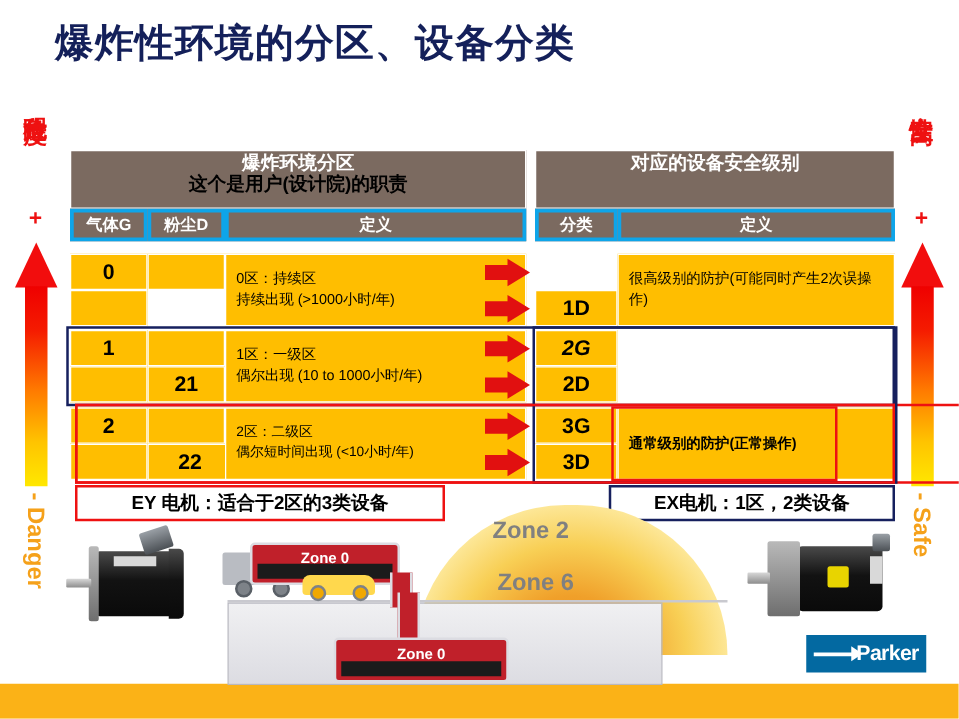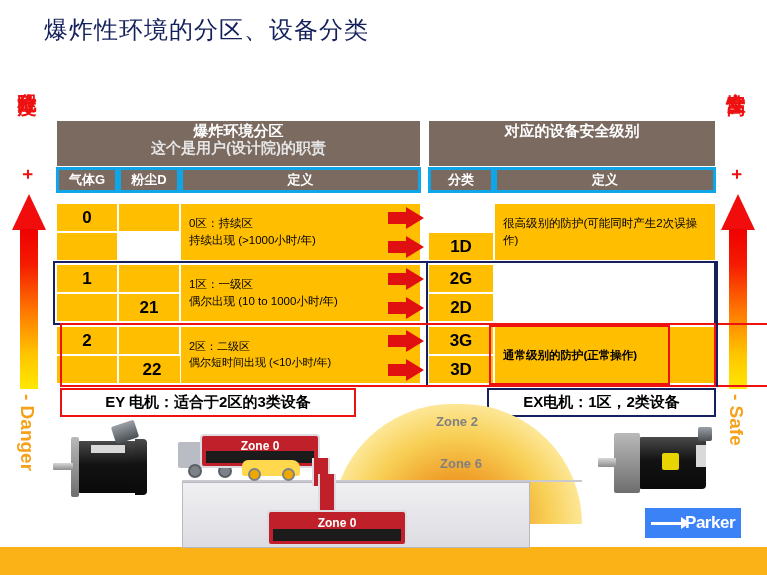--- a/index.html
+++ b/index.html
@@ -14,21 +14,21 @@
 
   
   .bottom-band{
     position:absolute;left:0;bottom:0;width:767px;height:28px;
     background:#fbb217;
   }
 
   
   .title{
     position:absolute;left:44px;top:14px;
-    font-size:24px;font-weight:normal;color:#14205a;
+    font-size:31px;font-weight:bold;color:#14205a;
     letter-spacing:1px;
     white-space:nowrap;
   }
 
   
   .side-col{position:absolute;top:64px;width:54px;height:460px;}
   .side-col.left{left:2px;}
   .side-col.right{left:711px;}
 
   .vlabel{
@@ -64,21 +64,21 @@
     position:absolute;
     background:#7b6a60;
     border:1px solid #ffffff;
     box-sizing:border-box;
     text-align:center;
     color:#ffffff;
     line-height:1.12;
     padding-top:2px;
   }
   .hdr .l1{font-size:15px;font-weight:bold;color:#ffffff;display:block;}
-  .hdr .l2{font-size:15px;font-weight:bold;color:#e5e5e5;display:block;}
+  .hdr .l2{font-size:15px;font-weight:bold;color:#000000;display:block;}
 
   .subhdr{
     position:absolute;background:#7b6a60;border:3px solid #0ea5e9;
     box-sizing:border-box;color:#fff;font-size:13px;font-weight:bold;
     display:flex;align-items:center;justify-content:center;
   }
 
   .cellG,.cellD,.cellCls{
     position:absolute;background:#ffbe00;border:1px solid #ffffff;
     box-sizing:border-box;
@@ -115,21 +115,21 @@
   .callout.redb{border:2.5px solid #ee1111;}
   .callout.navyb{border:2.5px solid #16205e;}
 
   
   .illus{position:absolute;left:182px;top:410px;width:400px;height:140px;}
   .glow{
     position:absolute;left:150px;top:-6px;width:250px;height:120px;
     border-radius:125px 125px 0 0;
     background:radial-gradient(ellipse at 50% 100%, #e8861c 0%, #f0a02a 28%, #f8cf55 52%, #fde89a 72%, rgba(255,250,220,0.25) 88%, rgba(255,255,255,0) 100%);
   }
-  .zone-label{position:absolute;color:#808080;font-size:13px;font-weight:bold;margin-left:42px;}
+  .zone-label{position:absolute;color:#808080;font-size:19px;font-weight:bold;}
   .building{
     position:absolute;left:0px;top:72px;width:348px;height:66px;
     background:linear-gradient(to bottom,#f0f0f2,#dcdce2);
     border:1px solid #b8b8c0;box-sizing:border-box;
   }
   .ground-line{
     position:absolute;left:0;top:70px;width:400px;height:2px;background:#c9c9cf;
   }
   .tank{
     position:absolute;background:#c0202a;border:2px solid #dcdce2;
@@ -151,21 +151,21 @@
   .m-body{position:absolute;background:linear-gradient(to bottom,#4a4a4a,#121212 45%,#0a0a0a);border-radius:3px;}
   .m-flange{position:absolute;background:linear-gradient(to bottom,#b9b9b9,#6e6e6e);border-radius:2px;}
   .m-shaft{position:absolute;background:linear-gradient(to bottom,#d8d8d8,#8d8d8d);border-radius:1px;}
   .m-conn{position:absolute;background:linear-gradient(to bottom,#9aa0a6,#4b5055);border-radius:2px;}
   .m-plate{position:absolute;background:#d9d9d9;}
   .m-warn{position:absolute;background:#e8d400;border-radius:2px;}
 
   
   .parker{
     position:absolute;left:645px;top:508px;width:96px;height:30px;
-    background:#3b82f6;display:flex;align-items:center;justify-content:flex-end;
+    background:#0369a1;display:flex;align-items:center;justify-content:flex-end;
     overflow:hidden;
   }
   .parker .pk-line{position:absolute;left:6px;top:14px;width:34px;height:3px;background:#fff;}
   .parker .pk-tri{position:absolute;left:36px;top:9px;width:0;height:0;
     border-top:6px solid transparent;border-bottom:6px solid transparent;border-left:9px solid #fff;}
   .parker .pk-text{position:relative;color:#fff;font-size:17px;font-weight:bold;
     letter-spacing:-0.5px;padding-right:6px;z-index:3;}
 </style>
 </head>
 <body>
@@ -240,21 +240,21 @@
   <div class="hdr" style="left:428px;top:120px;width:288px;height:47px;">
     <span class="l1">对应的设备安全级别</span>
   </div>
 
   <div class="subhdr" style="left:428px;top:167px;width:66px;height:26px;">分类</div>
   <div class="subhdr" style="left:494px;top:167px;width:222px;height:26px;">定义</div>
 
   <div class="cellCls" style="left:428px;top:232px;width:66px;height:29px;">1D</div>
   <div class="celldef" style="left:494px;top:203px;width:222px;height:58px;">很高级别的防护(可能同时产生2次误操作)</div>
 
-  <div class="cellCls" style="left:428px;top:264px;width:66px;height:29px;">2G</div>
+  <div class="cellCls" style="left:428px;top:264px;width:66px;height:29px;font-style:italic;">2G</div>
   <div class="cellCls" style="left:428px;top:293px;width:66px;height:29px;">2D</div>
 
   <div class="cellCls" style="left:428px;top:326px;width:66px;height:29px;">3G</div>
   <div class="cellCls" style="left:428px;top:355px;width:66px;height:29px;">3D</div>
   <div class="celldef" style="left:494px;top:326px;width:222px;height:58px;font-weight:bold;">通常级别的防护(正常操作)</div>
 
   <div class="grp navy" style="left:53px;top:261px;width:663px;height:64px;"></div>
   <div class="grp red" style="left:60px;top:323px;width:714px;height:64px;"></div>
   <div class="grp navy" style="left:426px;top:261px;width:292px;height:126px;"></div>
   <div class="grp red" style="left:60px;top:323px;width:656px;height:64px;"></div>

